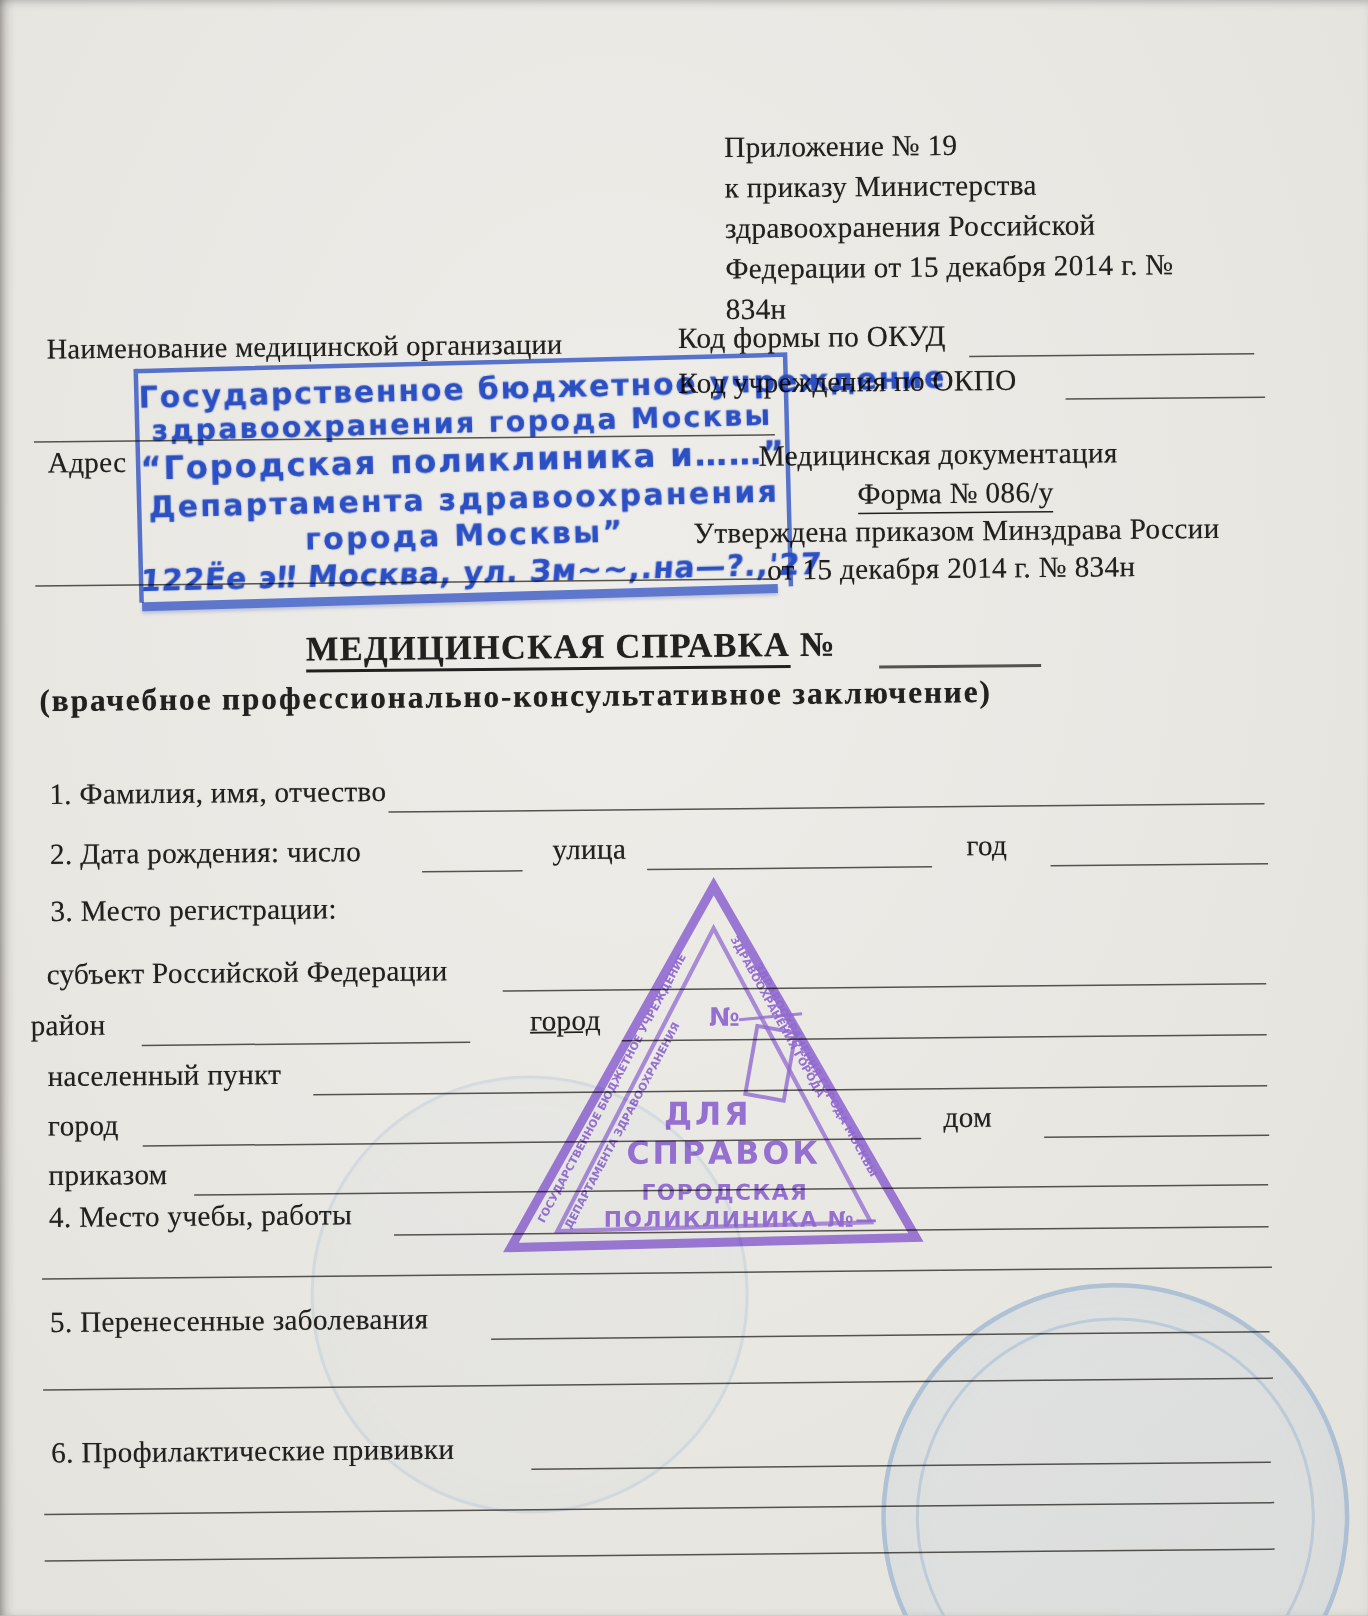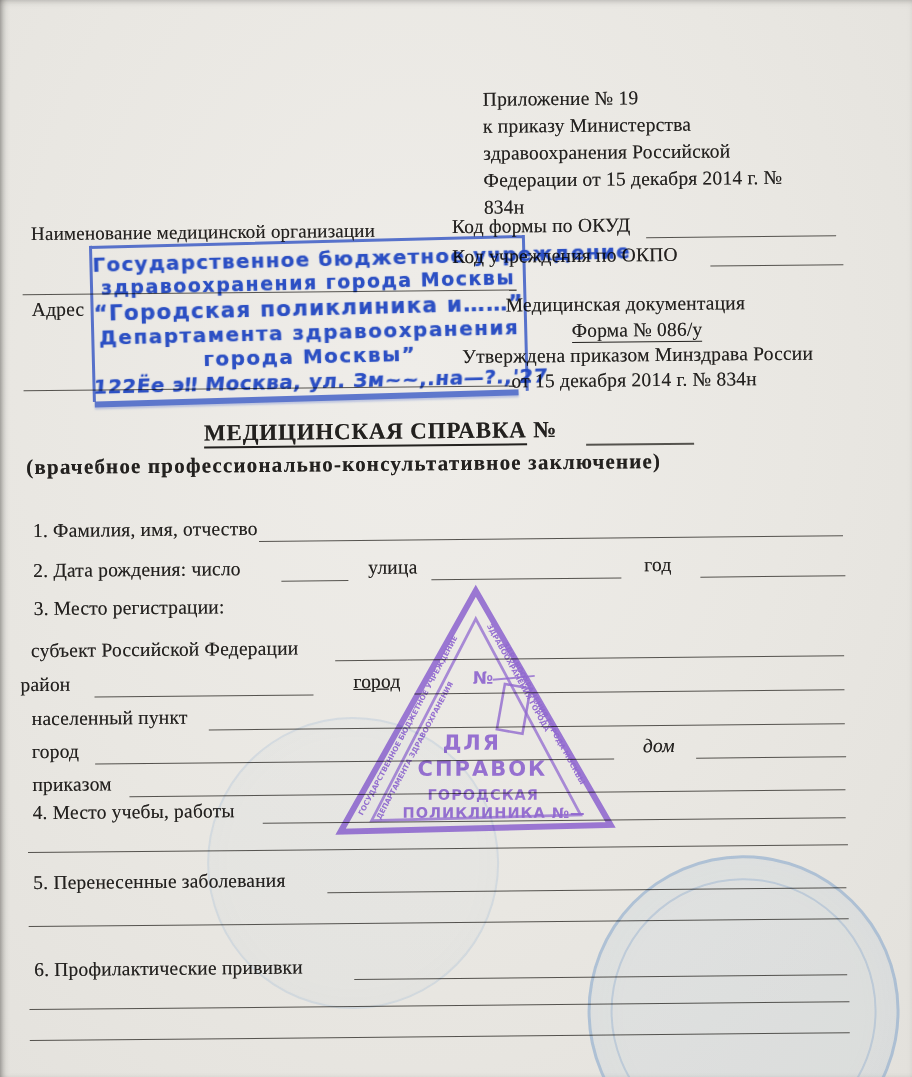--- a/index.html
+++ b/index.html
@@ -110,21 +110,21 @@
     <div class="t" style="left:30px; top:636px;">субъект Российской Федерации</div>
     <div class="ln" style="left:334px; top:659px; width:509px;"></div>
     <div class="t" style="left:19px; top:670px;">район</div>
     <div class="ln" style="left:93px; top:693px; width:219px;"></div>
     <div class="t" style="left:352px; top:670px;text-decoration:underline;">город</div>
     <div class="ln" style="left:413px; top:693px; width:430px;"></div>
     <div class="t" style="left:30px; top:704px;">населенный пункт</div>
     <div class="ln" style="left:207px; top:727px; width:636px;"></div>
     <div class="t" style="left:30px; top:737px;">город</div>
     <div class="ln" style="left:93px; top:760px; width:519px;"></div>
-    <div class="t" style="left:641px; top:737px;font-style:italic;">дом</div>
+    <div class="t" style="left:627px; top:737px;">дом</div>
     <div class="ln" style="left:694px; top:760px; width:150px;"></div>
     <div class="t" style="left:30px; top:770px;">приказом</div>
     <div class="ln" style="left:127px; top:793px; width:716px;"></div>
 
     <div class="t" style="left:30px; top:798px;">4. Место учебы, работы</div>
     <div class="ln" style="left:260px; top:821px; width:583px;"></div>
     <div class="ln" style="left:25px; top:848px; width:820px;"></div>
 
     <div class="t" style="left:30px; top:868px;">5. Перенесенные заболевания</div>
     <div class="ln" style="left:324px; top:891px; width:519px;"></div>

